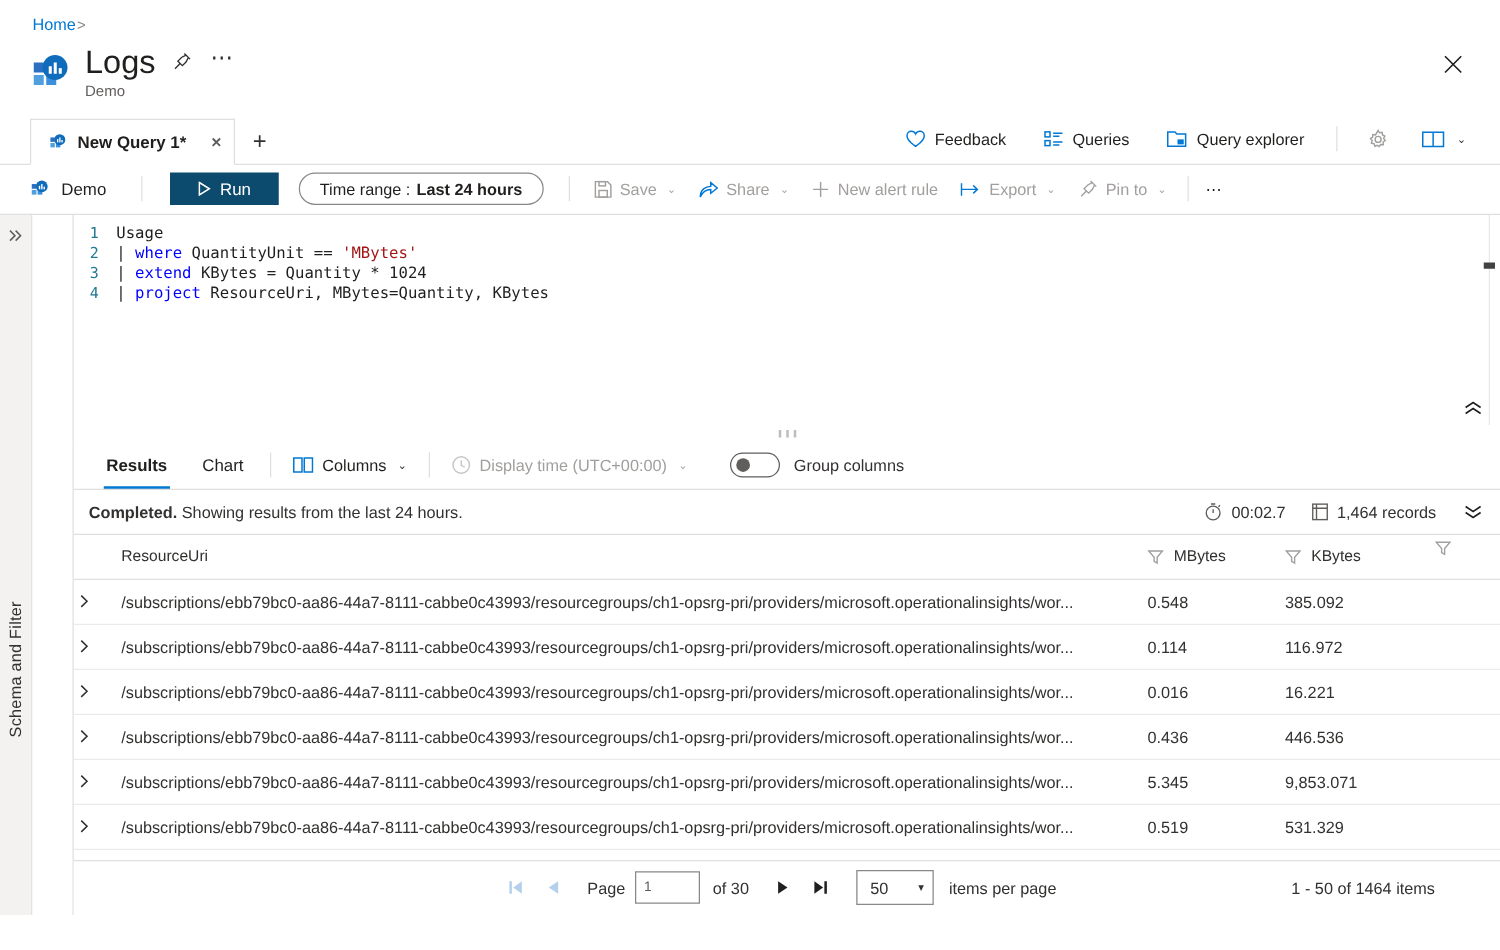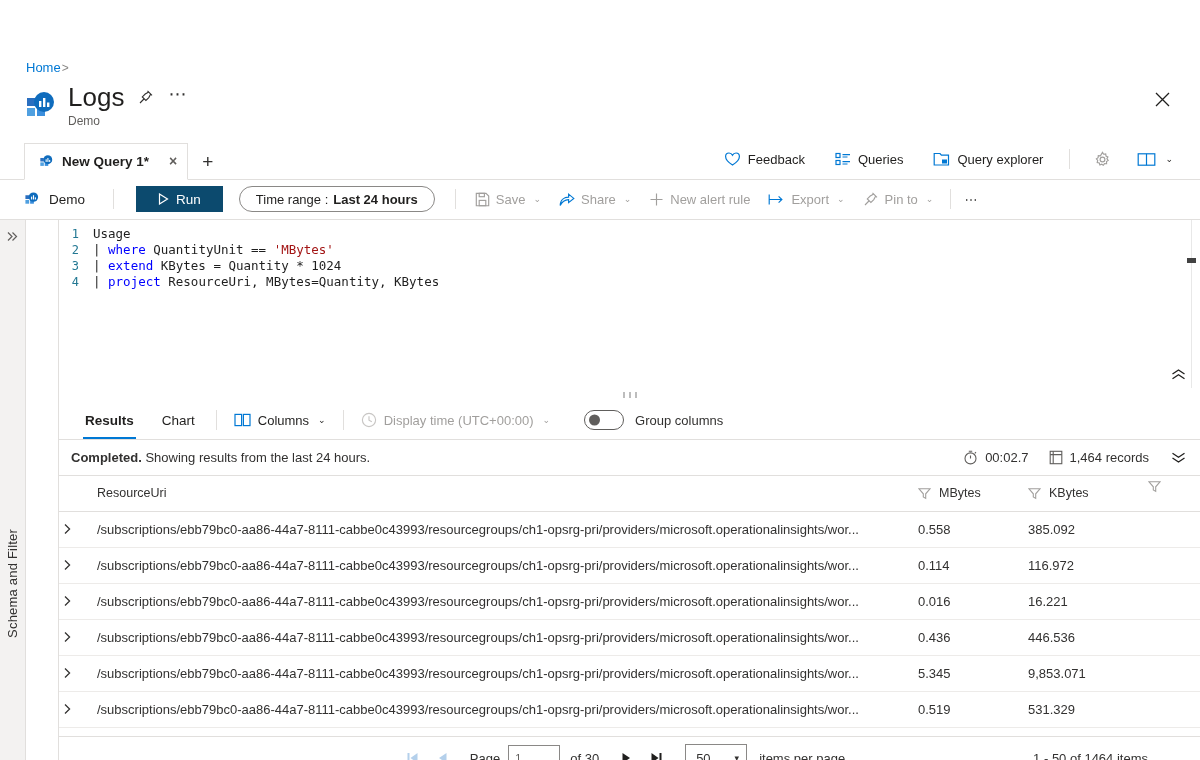--- a/index.html
+++ b/index.html
@@ -11,21 +11,21 @@
     color: #323130;
     background: #ffffff;
     overflow: hidden;
     position: relative;
   }
 
   
   .breadcrumb {
     padding: 12px 0 0 26px;
     font-size: 13px;
-    display: flex; align-items: center; gap: 1px; margin-top: 48px;
+    display: flex; align-items: center; gap: 1px;
   }
   .breadcrumb .crumb-link { color: #0078d4; cursor: pointer; }
   .breadcrumb .crumb-sep { color: #8a8886; font-size: 12px; }
 
   
   .title-row {
     display: flex; align-items: flex-start;
     padding: 8px 0 0 24px;
     position: relative;
   }
@@ -595,21 +595,21 @@
           </span>
         </div>
         <div id="rows-host">
             <div class="grow">
               <span class="c-exp">
                 <svg width="9" height="12" viewBox="0 0 9 12" fill="none" stroke="#323130" stroke-width="1.25">
                   <path d="M2 1.5 L6.6 6 L2 10.5"></path>
                 </svg>
               </span>
               <span class="c-uri">/subscriptions/ebb79bc0-aa86-44a7-8111-cabbe0c43993/resourcegroups/ch1-opsrg-pri/providers/microsoft.operationalinsights/wor...</span>
-              <span class="c-mb">0.558</span>
+              <span class="c-mb">0.548</span>
               <span class="c-kb">385.092</span>
               <span class="c-end"></span>
             </div>
             <div class="grow">
               <span class="c-exp">
                 <svg width="9" height="12" viewBox="0 0 9 12" fill="none" stroke="#323130" stroke-width="1.25">
                   <path d="M2 1.5 L6.6 6 L2 10.5"></path>
                 </svg>
               </span>
               <span class="c-uri">/subscriptions/ebb79bc0-aa86-44a7-8111-cabbe0c43993/resourcegroups/ch1-opsrg-pri/providers/microsoft.operationalinsights/wor...</span>

